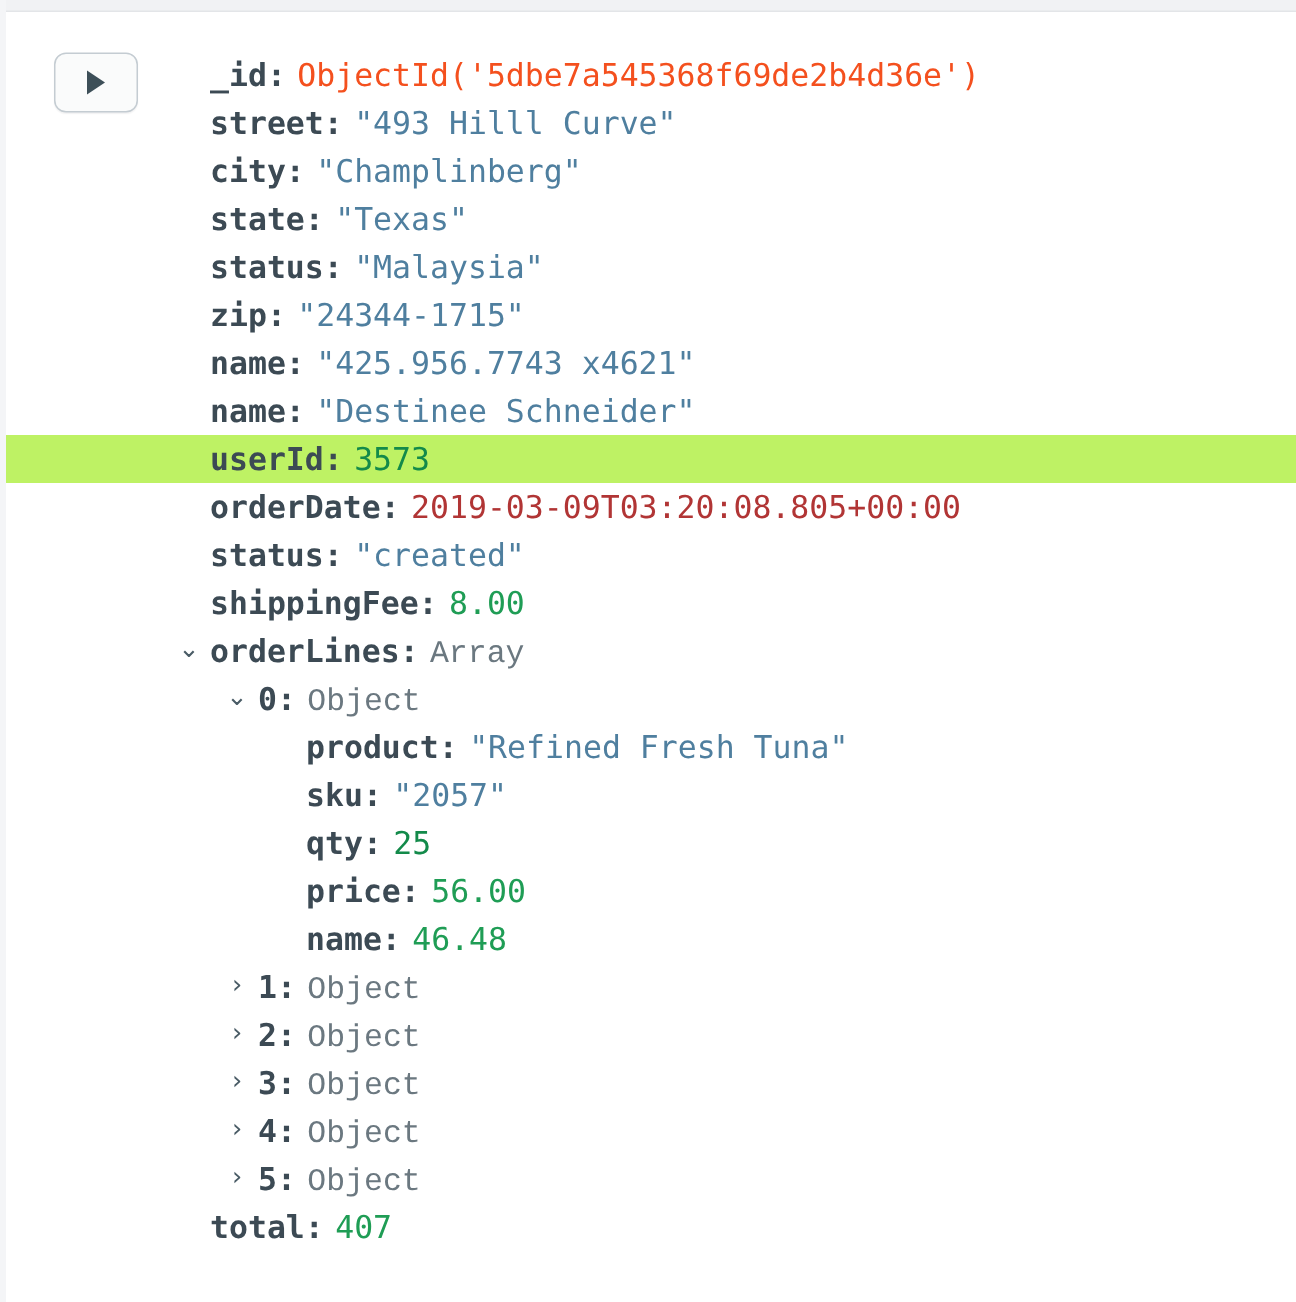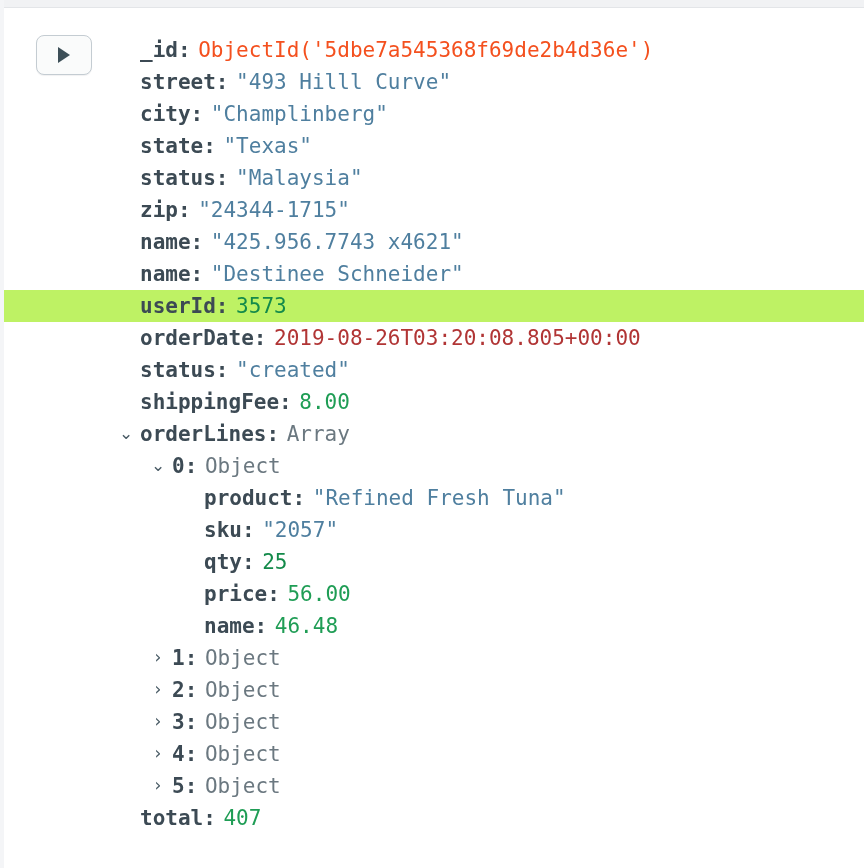--- a/index.html
+++ b/index.html
@@ -133,21 +133,21 @@
   }
   .val {
     margin-left: 0.6ch;
   }
 
   .v-string   { color: #4f7f9f; }
   .v-number   { color: #1f9d55; text-align: center; }
   .v-int      { color: #138a4a; }
   .v-objectid { color: #f4501e; }
   .v-date     { color: #b13535; }
-  .v-type     { color: #6b7880; }
+  .v-type     { color: #6b7880; font-family: Liberation Mono, monospace; }
 </style>
 </head>
 <body>
 
 <div id="viewer">
 
   <div class="top-band"></div>
   <div class="left-rail"></div>
 
   <div class="expand-button">
@@ -186,21 +186,21 @@
 
     <div class="row">
       <span class="row-inner lvl1"><span class="key">name</span><span class="colon">:</span><span class="val v-string">"Destinee Schneider"</span></span>
     </div>
 
     <div class="row highlight">
       <span class="row-inner lvl1"><span class="key">userId</span><span class="colon">:</span><span class="val v-int">3573</span></span>
     </div>
 
     <div class="row">
-      <span class="row-inner lvl1"><span class="key">orderDate</span><span class="colon">:</span><span class="val v-date">2019-08-26T03:20:08.805+00:00</span></span>
+      <span class="row-inner lvl1"><span class="key">orderDate</span><span class="colon">:</span><span class="val v-date">2019-03-09T03:20:08.805+00:00</span></span>
     </div>
 
     <div class="row">
       <span class="row-inner lvl1"><span class="key">status</span><span class="colon">:</span><span class="val v-string">"created"</span></span>
     </div>
 
     <div class="row">
       <span class="row-inner lvl1"><span class="key">shippingFee</span><span class="colon">:</span><span class="val v-number">8.00</span></span>
     </div>
 

